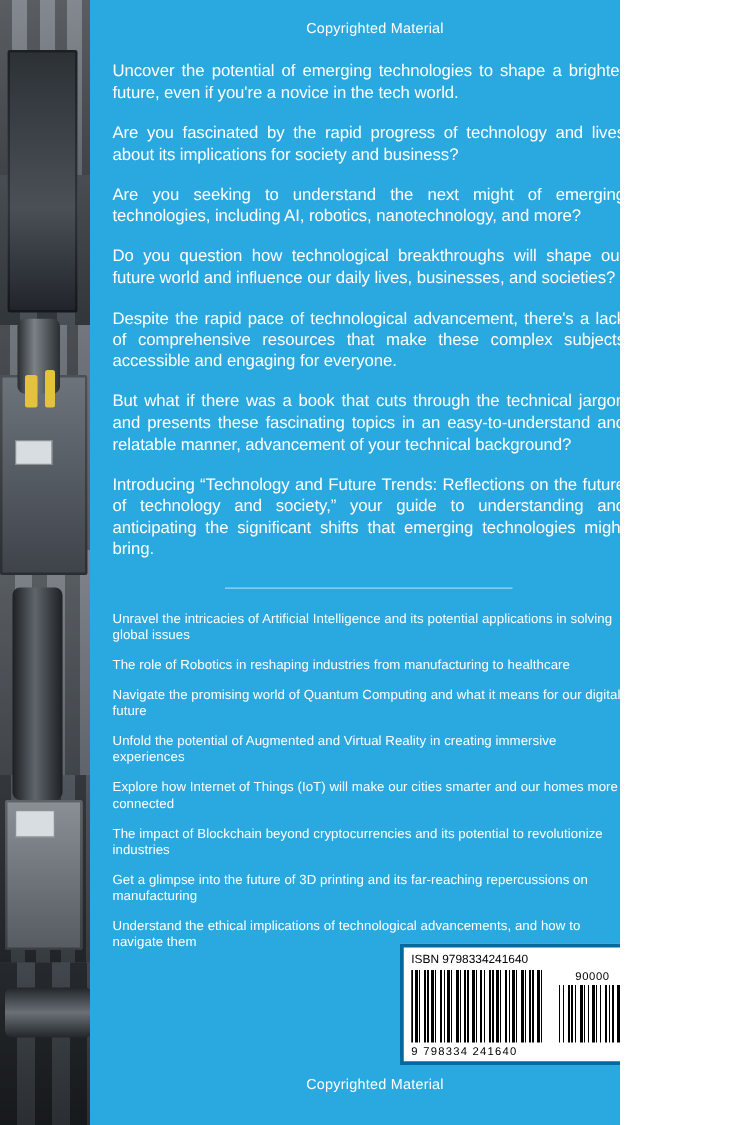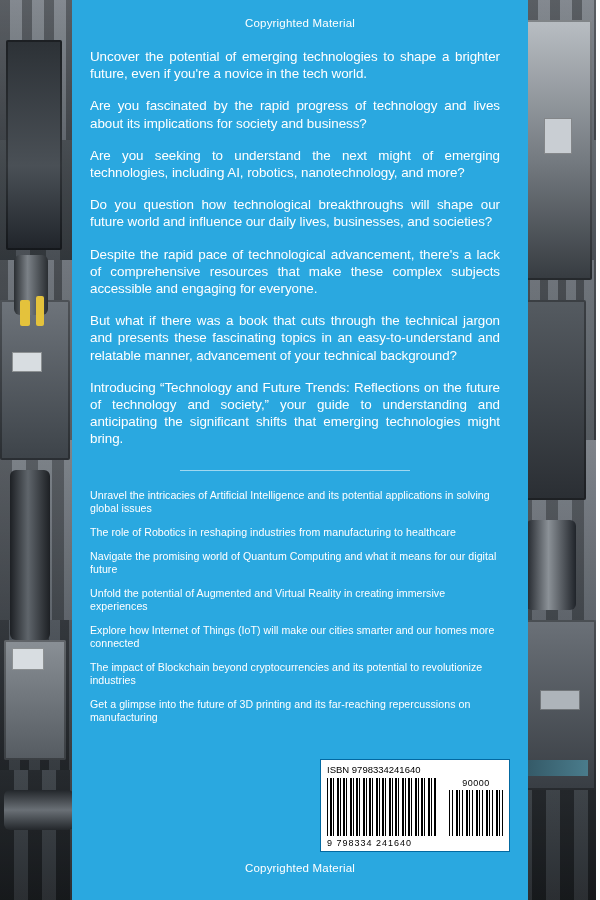--- a/index.html
+++ b/index.html
@@ -8,21 +8,21 @@
     background: #ffffff;
   }
   body {
     width: 600px;
     height: 900px;
     overflow: hidden;
     font-family: "Liberation Sans", sans-serif;
   }
   .page {
     position: relative;
-    width: 596px;
+    width: 496px;
     height: 900px;
     overflow: hidden;
     background: #4c1d95;
   }
 
   
   .photo {
     position: absolute;
     inset: 0;
     background:
@@ -167,21 +167,21 @@
     letter-spacing: 0.05px;
   }
 
   
   .isbn-box {
     position: absolute;
     right: 18px;
     bottom: 48px;
     width: 190px;
     background: #ffffff;
-    border: 1px solid #0369a1;
+    border: 3px solid #0369a1;
     padding: 4px 6px 3px 6px;
     box-sizing: border-box;
   }
   .isbn-text {
     font-size: 9.5px;
     color: #000;
     font-family: "Liberation Sans", sans-serif;
     margin-bottom: 3px;
   }
   .bars-row {
@@ -274,20 +274,21 @@
       <div class="divider"></div>
 
       <ul class="bullets">
         <li>Unravel the intricacies of Artificial Intelligence and its potential applications in solving global issues</li>
         <li>The role of Robotics in reshaping industries from manufacturing to healthcare</li>
         <li>Navigate the promising world of Quantum Computing and what it means for our digital future</li>
         <li>Unfold the potential of Augmented and Virtual Reality in creating immersive experiences</li>
         <li>Explore how Internet of Things (IoT) will make our cities smarter and our homes more connected</li>
         <li>The impact of Blockchain beyond cryptocurrencies and its potential to revolutionize industries</li>
         <li>Get a glimpse into the future of 3D printing and its far-reaching repercussions on manufacturing</li>
+        <li>Understand the ethical implications of technological advancements, and how to navigate them</li>
       </ul>
     </div>
 
     <div class="isbn-box">
       <div class="isbn-text">ISBN 9798334241640</div>
       <div class="bars-row">
         <div class="bars-main"></div>
         <div class="side-group">
           <div class="side-num">90000</div>
           <div class="bars-side"></div>

